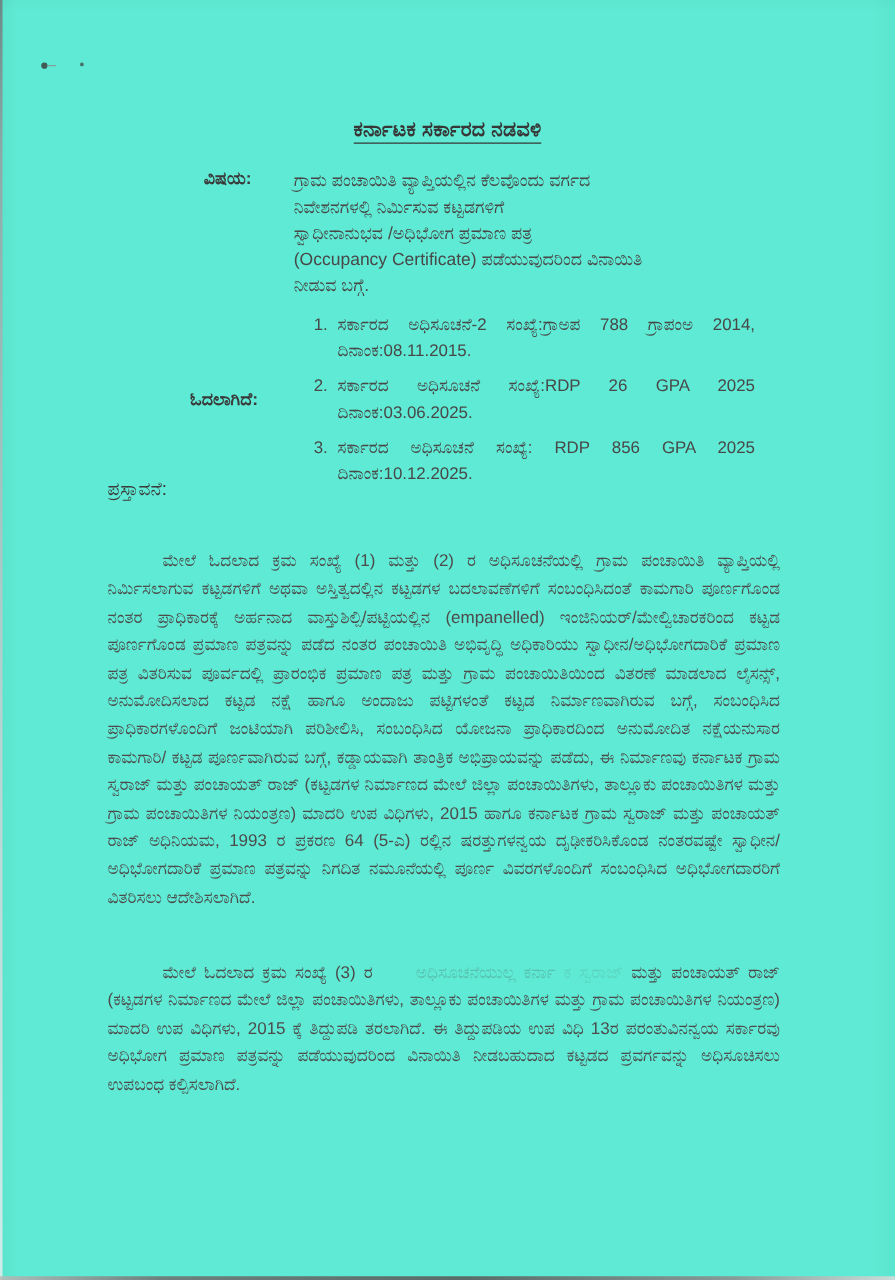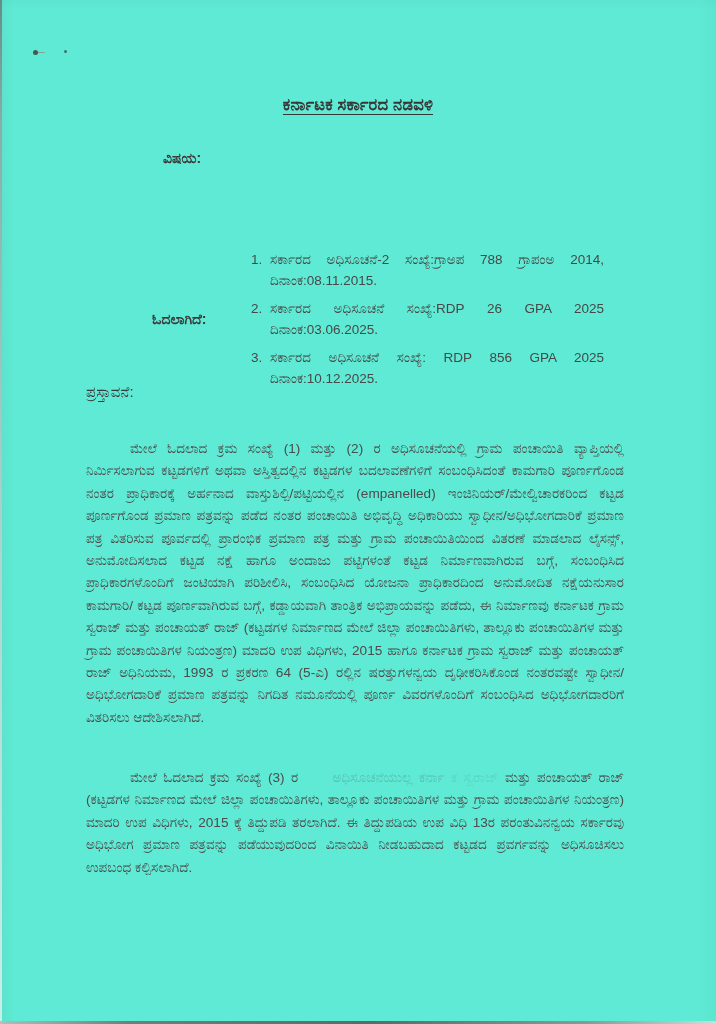--- a/index.html
+++ b/index.html
@@ -74,21 +74,21 @@
     align-items: flex-start;
   }
   .field-label {
     font-weight: bold;
     font-size: 14px;
     color: #3d3d3d;
     white-space: nowrap;
   }
 
   
-  #subject-row { left: 163px; top: 134px; width: 440px; margin-top: 16px; }
+  #subject-row { left: 163px; top: 134px; width: 440px; }
   #subject-row .field-label { width: 72px; flex: 0 0 72px; }
   #subject-body {
     flex: 1 1 auto;
     font-size: 14px;
     line-height: 21px;
     color: #4a4a4a;
     text-align: justify;
     text-justify: inter-word;
   }
   #subject-body .lastline { text-align: left; }
@@ -175,20 +175,27 @@
 
   <div class="speck" id="speck-a"></div>
   <div class="speck" id="speck-b"></div>
 
   <div id="content">
 
     <div class="doc-title"><span class="t">ಕರ್ನಾಟಕ ಸರ್ಕಾರದ ನಡವಳಿ</span></div>
 
     <div class="field-row" id="subject-row">
       <div class="field-label">ವಿಷಯ:</div>
+      <div id="subject-body">
+        <div>ಗ್ರಾಮ ಪಂಚಾಯಿತಿ ವ್ಯಾಪ್ತಿಯಲ್ಲಿನ ಕೆಲವೊಂದು ವರ್ಗದ</div>
+        <div>ನಿವೇಶನಗಳಲ್ಲಿ ನಿರ್ಮಿಸುವ ಕಟ್ಟಡಗಳಿಗೆ</div>
+        <div>ಸ್ವಾಧೀನಾನುಭವ /ಅಧಿಭೋಗ ಪ್ರಮಾಣ ಪತ್ರ</div>
+        <div>(Occupancy Certificate) ಪಡೆಯುವುದರಿಂದ ವಿನಾಯಿತಿ</div>
+        <div class="lastline">ನೀಡುವ ಬಗ್ಗೆ.</div>
+      </div>
     </div>
 
     <div class="field-row" id="refs-row">
       <div class="field-label">ಓದಲಾಗಿದೆ:</div>
       <ol id="refs-list">
         <li>ಸರ್ಕಾರದ ಅಧಿಸೂಚನೆ-2 ಸಂಖ್ಯೆ:ಗ್ರಾಅಪ 788 ಗ್ರಾಪಂಅ 2014, ದಿನಾಂಕ:08.11.2015.</li>
         <li>ಸರ್ಕಾರದ ಅಧಿಸೂಚನೆ ಸಂಖ್ಯೆ:RDP 26 GPA 2025 ದಿನಾಂಕ:03.06.2025.</li>
         <li>ಸರ್ಕಾರದ ಅಧಿಸೂಚನೆ ಸಂಖ್ಯೆ: RDP 856 GPA 2025 ದಿನಾಂಕ:10.12.2025.</li>
       </ol>
     </div>

